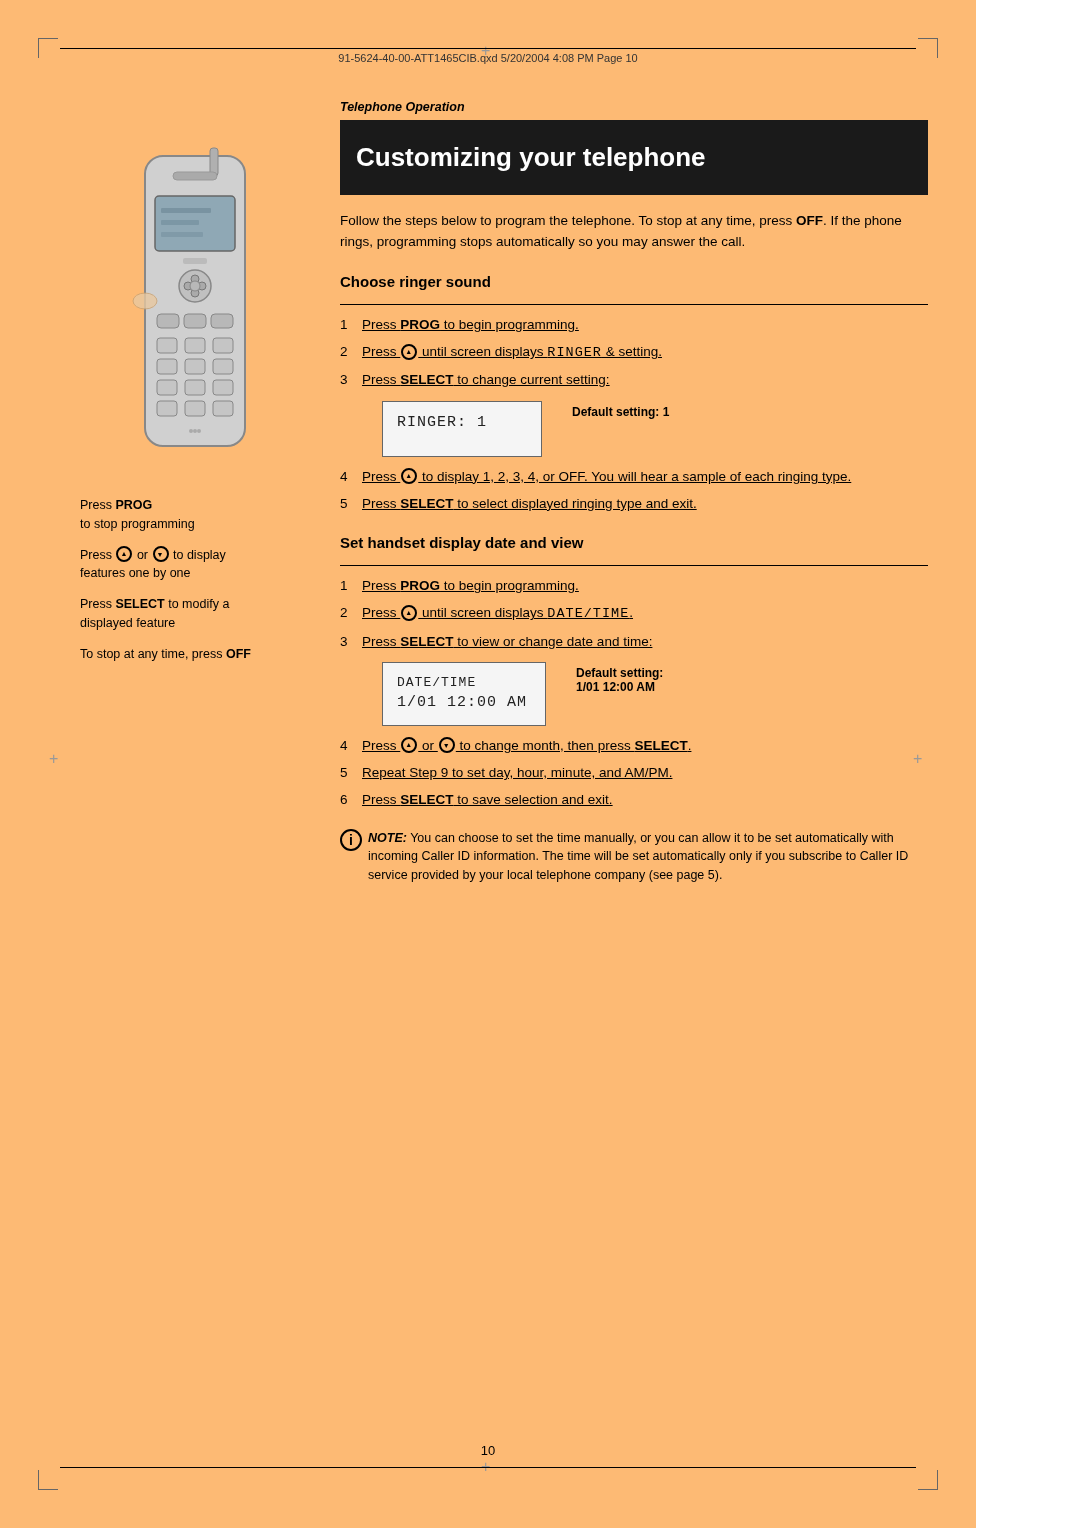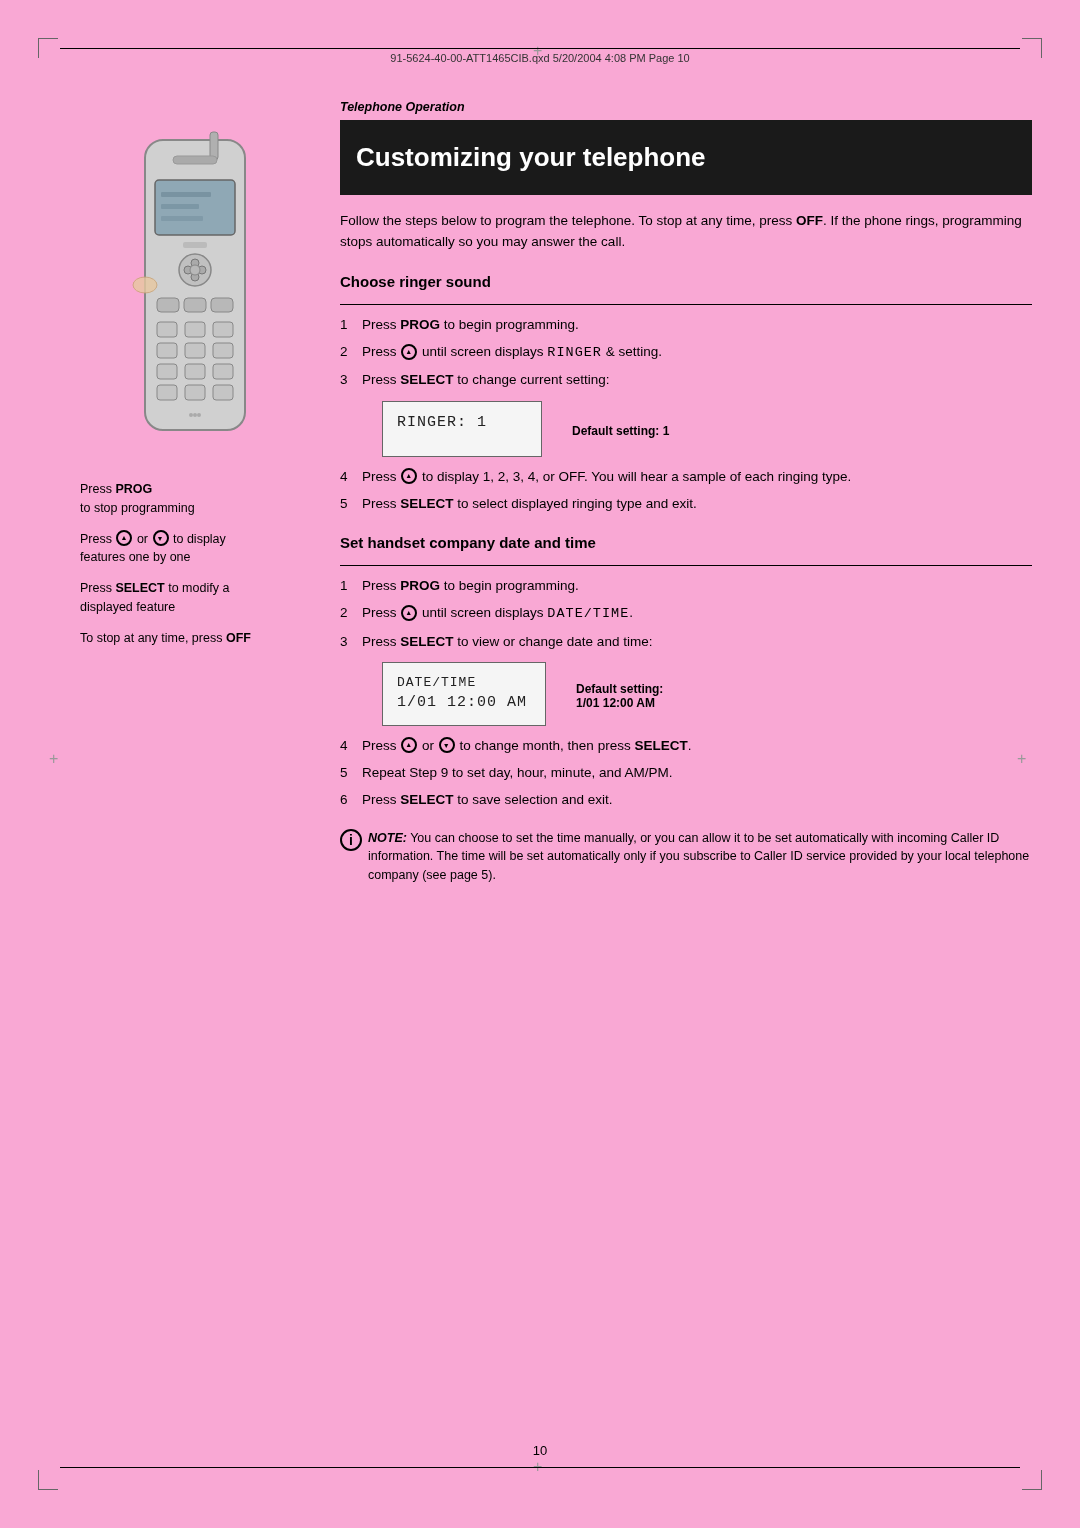--- a/index.html
+++ b/index.html
@@ -8,25 +8,25 @@
       width: 1080px;
       min-height: 1528px;
       background: #ffffff;
       font-family: Arial, Helvetica, sans-serif;
       font-size: 14px;
       color: #000000;
       position: relative;
     }
 
     .page-container {
-      width: 1080px;
+      width: 976px;
       min-height: 1528px;
       padding: 0;
       position: relative;
-      background: #f9a8d4;
+      background: #fdba74;
     }
 
     
     .header-line {
       position: absolute;
       top: 48px;
       left: 60px;
       right: 60px;
       border-top: 1px solid #000;
     }
@@ -47,21 +47,21 @@
       bottom: 60px;
       left: 60px;
       right: 60px;
       border-bottom: 1px solid #000;
     }
 
     
     .left-column {
       position: absolute;
       left: 80px;
-      top: 120px;
+      top: 136px;
       width: 230px;
     }
 
     
     .phone-image-area {
       width: 200px;
       height: 340px;
       margin: 0 auto 20px auto;
       display: flex;
       align-items: center;
@@ -148,26 +148,27 @@
     }
 
     .num-list li .num {
       min-width: 18px;
       font-weight: normal;
       margin-right: 4px;
     }
 
     .num-list li .content {
       flex: 1;
+      text-decoration: underline;
     }
 
     
     .display-box-wrapper {
       display: flex;
-      align-items: center;
+      align-items: flex-start;
       margin: 10px 0 10px 22px;
       gap: 30px;
       padding-left: 20px;
     }
 
     .display-box {
       border: 1.5px solid #666;
       padding: 12px 18px 14px 14px;
       min-width: 160px;
       min-height: 56px;
@@ -435,21 +436,21 @@
       <li>
         <span class="num">4</span>
         <span class="content">Press <span class="circle-icon circle-up"></span> to display 1, 2, 3, 4, or OFF. You will hear a sample of each ringing type.</span>
       </li>
       <li>
         <span class="num">5</span>
         <span class="content">Press <strong>SELECT</strong> to select displayed ringing type and exit.</span>
       </li>
     </ol>
 
-    <div class="subsection-heading" style="margin-top:20px;">Set handset company date and time</div>
+    <div class="subsection-heading" style="margin-top:20px;">Set handset display date and view</div>
 
     <ol class="num-list">
       <li>
         <span class="num">1</span>
         <span class="content">Press <strong>PROG</strong> to begin programming.</span>
       </li>
       <li>
         <span class="num">2</span>
         <span class="content">Press <span class="circle-icon circle-up"></span> until screen displays <em style="font-family: 'Courier New', monospace; font-style:normal; letter-spacing:1px;">DATE/TIME</em>.</span>
       </li>

